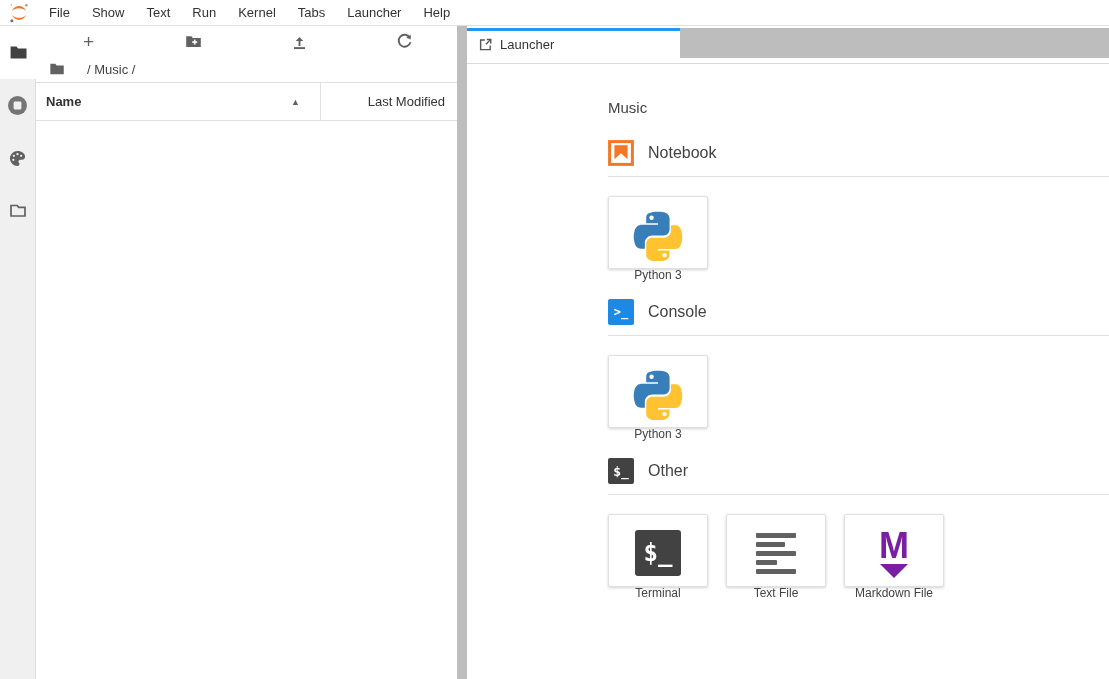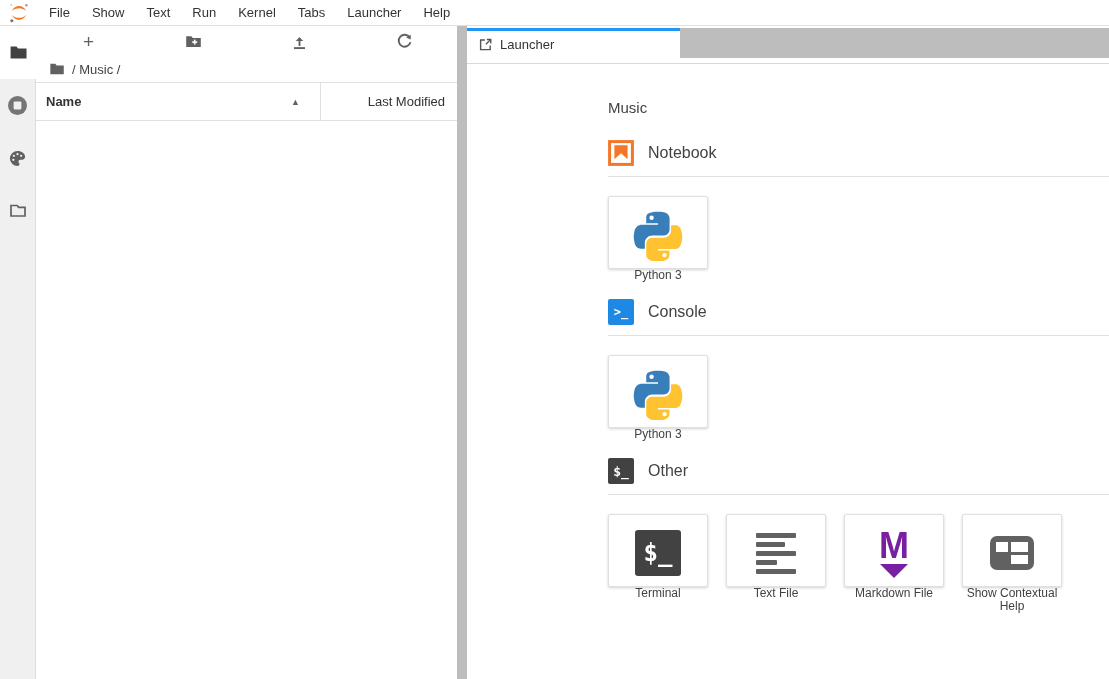--- a/index.html
+++ b/index.html
@@ -23,21 +23,21 @@
   .sidebar-tab { position:absolute; left:0; width:35px; height:36px;
                  display:flex; align-items:center; justify-content:center; }
   .sidebar-tab.active { background:#fff; top:0; height:53px; width:36px; }
 
   
   .filebrowser { width:421px; background:#fff; display:flex; flex-direction:column; flex:none; }
   .fb-toolbar { height:30px; display:flex; align-items:center; flex:none; }
   .fb-tool-btn { flex:1; display:flex; justify-content:center; align-items:center;
                  height:100%; cursor:pointer; }
   .plus-glyph { font-size:19px; color:#616161; font-weight:400; line-height:1; }
-  .fb-breadcrumb { height:26px; display:flex; align-items:center; gap:7px;
+  .fb-breadcrumb { height:26px; display:flex; align-items:center; gap:22px;
                    padding-left:13px; font-size:13px; color:#424242; flex:none; }
   .fb-header { display:flex; align-items:center; height:39px; border-top:1px solid #e0e0e0;
                border-bottom:1px solid #e0e0e0; font-size:13px; color:#333; flex:none; }
   .fb-col-name { flex:1; display:flex; align-items:center; padding:0 8px 0 10px;
                  font-weight:bold; height:100%; }
   .sort-caret { margin-left:auto; font-size:9px; color:#616161; padding-right:12px; }
   .fb-col-mod { width:137px; height:100%; border-left:1px solid #e0e0e0; display:flex;
                 align-items:center; justify-content:flex-end; padding-right:12px; }
   .fb-list { flex:1; background:#fff; }
 
@@ -277,29 +277,18 @@
           </div>
           <div class="launch-card">
             <span class="card-icon">
               <svg width="52" height="52" viewBox="0 0 52 52">
                 <text x="26" y="31" text-anchor="middle" font-size="36" font-weight="bold" fill="#7B1FA2" font-family="Liberation Sans, sans-serif">M</text>
                 <polygon points="12,37 40,37 26,51" fill="#7B1FA2"></polygon>
               </svg>
             </span>
             <span class="card-label">Markdown File</span>
           </div>
-          <div class="launch-card">
-            <span class="card-icon">
-              <svg width="52" height="52" viewBox="0 0 52 52">
-                <rect x="4" y="9" width="44" height="34" rx="7" fill="#616161"></rect>
-                <rect x="10" y="15" width="12" height="10" fill="#fff"></rect>
-                <rect x="25" y="15" width="17" height="10" fill="#fff"></rect>
-                <rect x="25" y="28" width="17" height="9" fill="#fff"></rect>
-              </svg>
-            </span>
-            <span class="card-label">Show Contextual Help</span>
-          </div>
         </div>
 
       </div>
     </div>
   </div>
 </div>
 
 </body></html>

